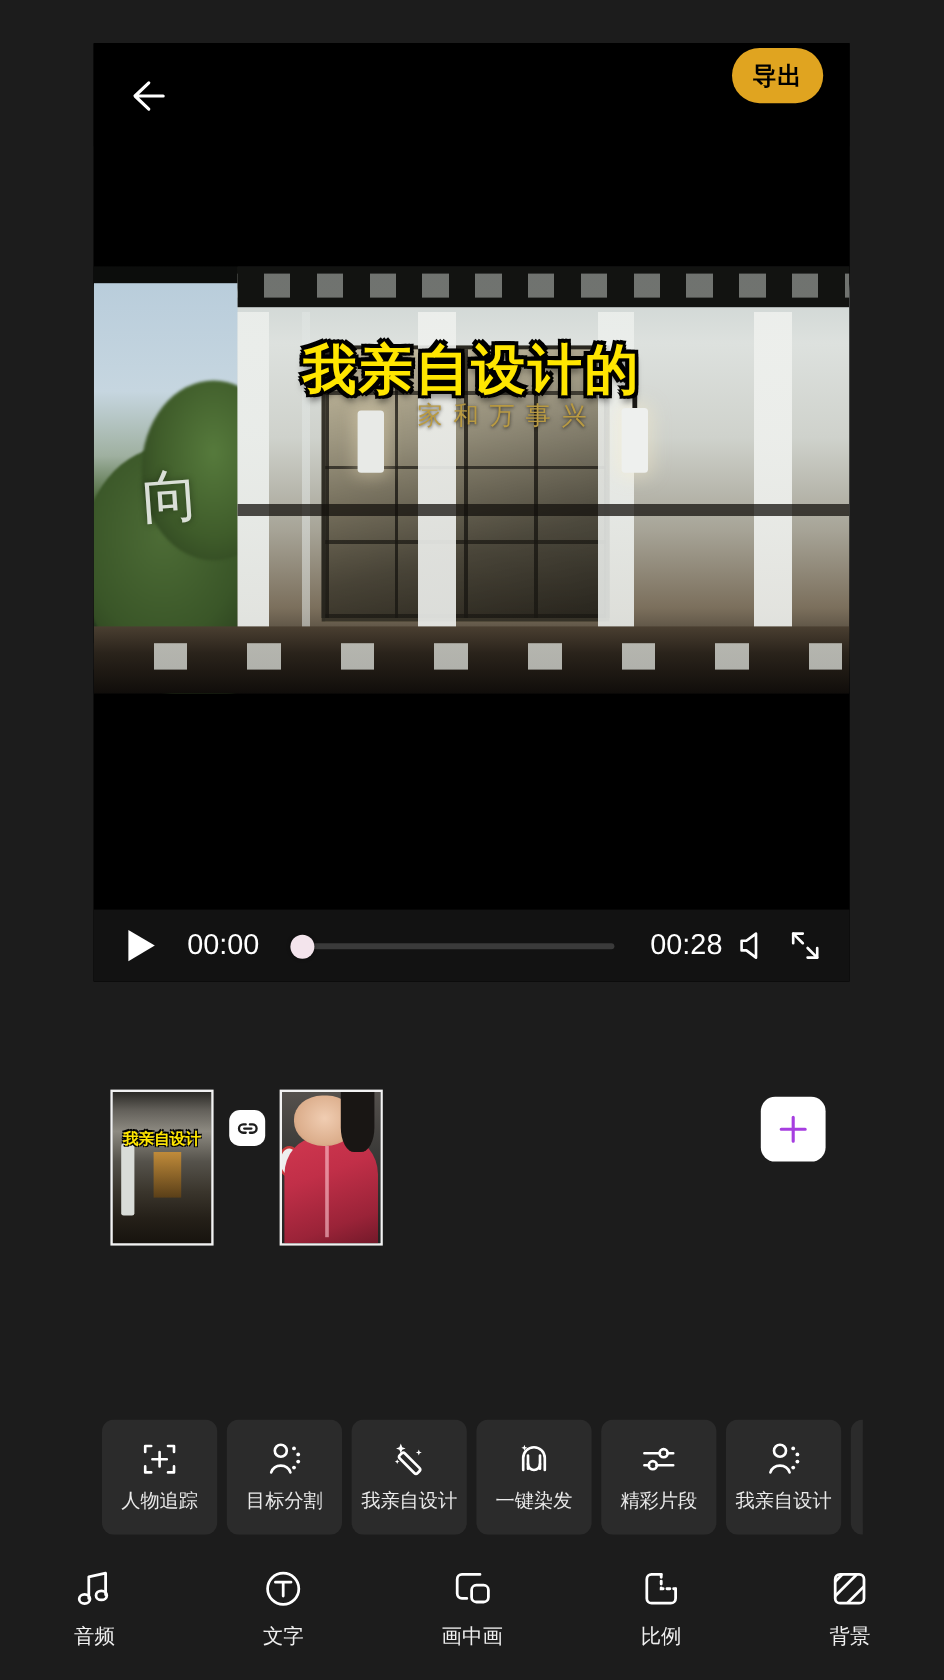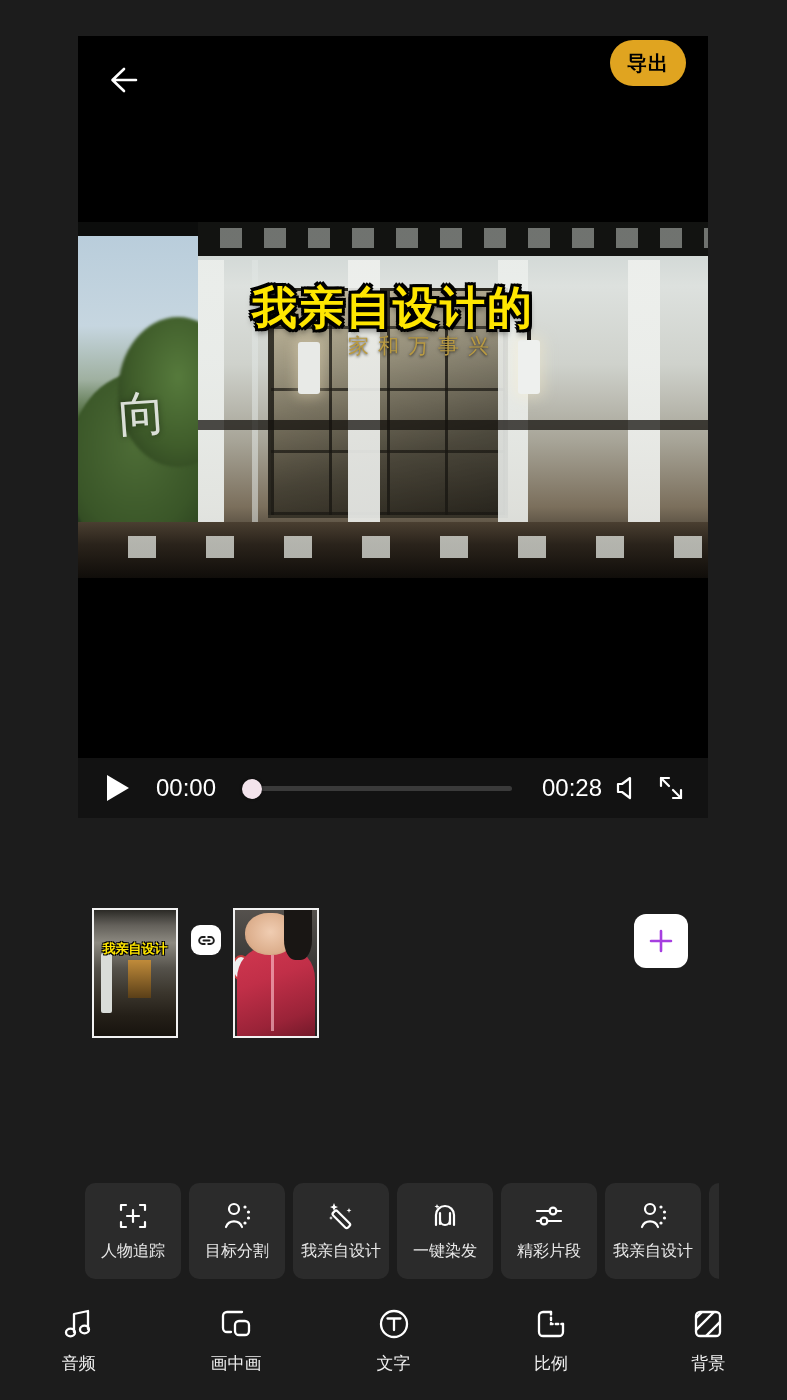--- a/index.html
+++ b/index.html
@@ -439,35 +439,35 @@
           <ellipse cx="9.5" cy="26.5" rx="4.5" ry="3.8" fill="none" stroke="#fff" stroke-width="2.3"></ellipse>
           <ellipse cx="23.5" cy="23.5" rx="4.5" ry="3.8" fill="none" stroke="#fff" stroke-width="2.3"></ellipse>
         </svg>
       </span>
       <span class="nav-label">音频</span>
     </div>
 
     <div class="nav-item">
       <span>
         <svg width="36" height="36" viewBox="0 0 36 36">
+          <circle cx="18" cy="18" r="13" fill="none" stroke="#fff" stroke-width="2.3"></circle>
+          <path d="M11.5 12.5 H24.5 M18 12.5 V24" fill="none" stroke="#fff" stroke-width="2.3" stroke-linecap="round"></path>
+        </svg>
+      </span>
+      <span class="nav-label">文字</span>
+    </div>
+
+    <div class="nav-item">
+      <span>
+        <svg width="36" height="36" viewBox="0 0 36 36">
           <path d="M24 6 H9 a4 4 0 0 0 -4 4 V22 a4 4 0 0 0 4 4 H13" fill="none" stroke="#fff" stroke-width="2.3" stroke-linecap="round"></path>
           <rect x="17" y="15" width="14" height="14" rx="4" fill="none" stroke="#fff" stroke-width="2.3"></rect>
         </svg>
       </span>
       <span class="nav-label">画中画</span>
-    </div>
-
-    <div class="nav-item">
-      <span>
-        <svg width="36" height="36" viewBox="0 0 36 36">
-          <circle cx="18" cy="18" r="13" fill="none" stroke="#fff" stroke-width="2.3"></circle>
-          <path d="M11.5 12.5 H24.5 M18 12.5 V24" fill="none" stroke="#fff" stroke-width="2.3" stroke-linecap="round"></path>
-        </svg>
-      </span>
-      <span class="nav-label">文字</span>
     </div>
 
 
 
     <div class="nav-item">
       <span>
         <svg width="36" height="36" viewBox="0 0 36 36">
           <path d="M18 6 H10 a4 4 0 0 0 -4 4 V26 a4 4 0 0 0 4 4 H26 a4 4 0 0 0 4 -4 V18" fill="none" stroke="#fff" stroke-width="2.3" stroke-linecap="round"></path>
           <path d="M18 6 V18 H30" fill="none" stroke="#fff" stroke-width="2.4" stroke-linecap="round" stroke-dasharray="2.4 3.2"></path>
         </svg>

